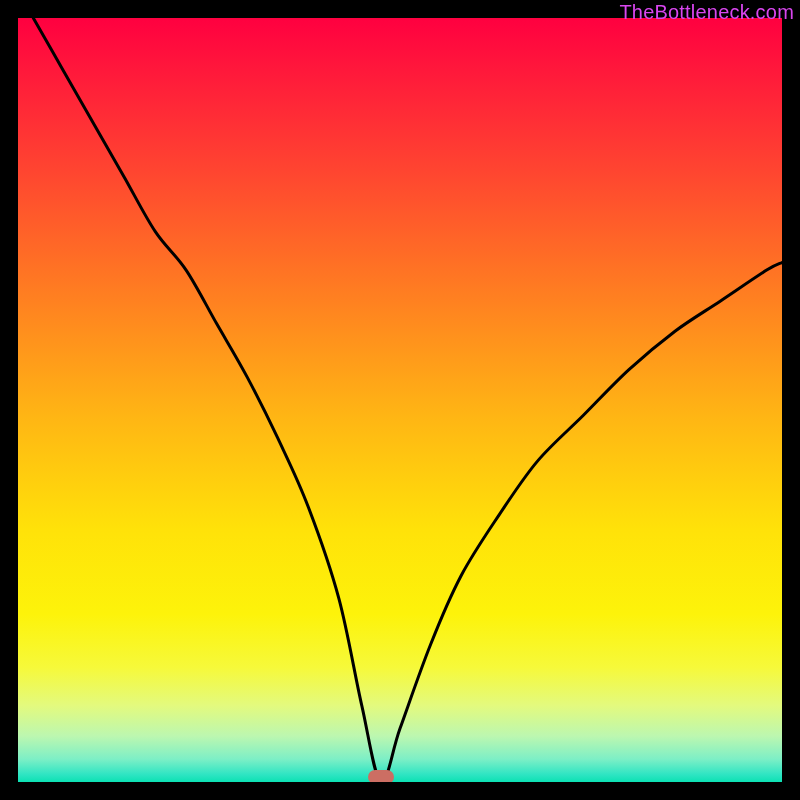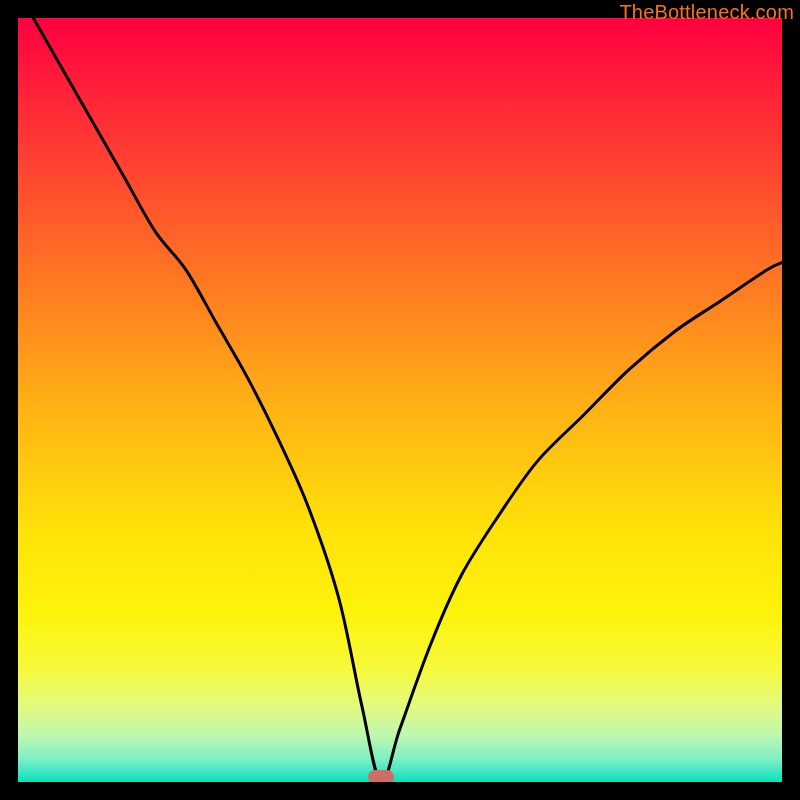--- a/index.html
+++ b/index.html
@@ -64,21 +64,21 @@
     background: #CC6E63;
     transform: translate(-50%, -50%);
   }
   .watermark {
     position: absolute;
     top: 1px;
     right: 6px;
     font-family: Arial, Helvetica, sans-serif;
     font-size: 20px;
     font-weight: 500;
-    color: #f97316;
+    color: #d946ef;
     letter-spacing: 0.2px;
     user-select: none;
   }
 </style>
 </head>
 <body>
 
 <div class="frame">
   <div class="plot">
     <div class="gradient"></div>

